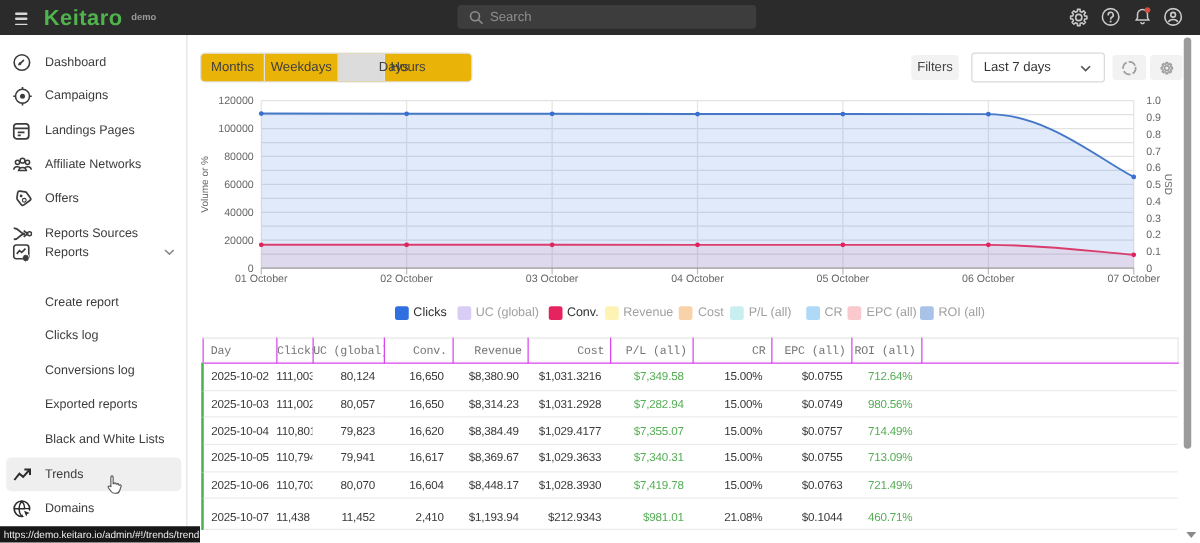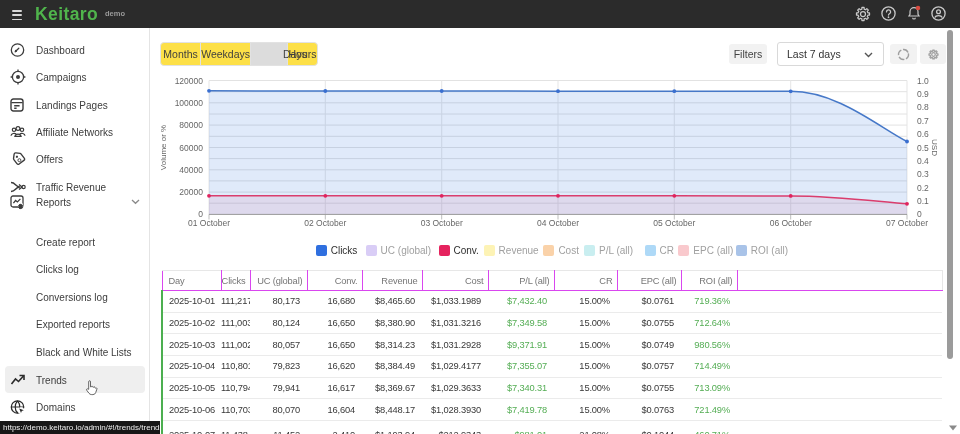--- a/index.html
+++ b/index.html
@@ -14,42 +14,42 @@
   #search .ph { position:absolute; left:26px; top:3.5px; font-size:10.5px; color:#8e8e8e; }
   
   #sidebar { position:absolute; left:0; top:28px; width:150px; height:406px; background:#fff; border-right:1px solid #e4e4e4;}
   .sitem { position:absolute; left:0; width:144px; height:27px; }
   .sitem .txt { position:absolute; left:36px; top:50%; transform:translateY(-50%); font-size:10px; color:#3c3c3c; white-space:nowrap;}
   .sitem svg { position:absolute; left:10px; top:50%; transform:translateY(-50%); }
   #hilite { position:absolute; left:5px; top:366px; width:140px; height:27px; background:#efefef; border-radius:4px; }
   #statusbar { position:absolute; left:0; top:421px; width:160px; height:13px; background:#171717; color:#eee;
      font-size:8px; line-height:13px; padding-left:3px; white-space:nowrap; overflow:hidden;}
   
-  #tabs { position:absolute; left:160px; top:42px; height:24px; width:158px; display:flex; background:#fde047;
+  #tabs { position:absolute; left:160px; top:42px; height:24px; width:218px; display:flex; background:#eab308;
      border:1px solid #e2e2e2; border-radius:4px; overflow:hidden; }
   #tabs .tab { font-size:10.5px; color:#3f3f3f; line-height:22px; text-align:center; border-right:1px solid #e2e2e2; }
   #tabs .tab:last-child { border-right:none; }
   #tabs .sel { background:#dcdcdc;padding-left:32px; }
   
   #btnFilters { position:absolute; left:729px; top:44px; width:38px; height:20px; background:#f2f2f2; border-radius:3px;
      font-size:10.5px; color:#444; text-align:center; line-height:20px;}
   #select { position:absolute; left:777px; top:42px; width:107px; height:24px; background:#fff; border:1px solid #d9d9d9;
      border-radius:3px; font-size:10.5px; color:#333; line-height:22px; padding-left:9px; }
   #btnRefresh { position:absolute; left:890px; top:44px; width:27px; height:20px; background:#f2f2f2; border-radius:3px; }
   #btnGear { position:absolute; left:920px; top:44px; width:26px; height:20px; background:#f2f2f2; border-radius:3px; }
   
   #legend .it { position:absolute; top:244px; display:flex; align-items:center; height:12px; }
   #legend .sq { width:11px; height:11px; border-radius:2px; margin-right:4px; flex:none; }
   #legend .lb { font-size:10px; color:#a0a0a0; white-space:nowrap; }
   #legend .on { color:#2f2f2f; }
   
   #tbl { position:absolute; left:161px; top:270px; width:780px; border-collapse:collapse; table-layout:fixed;
      font-size:9.3px; letter-spacing:-0.15px; }
   #tbl th { font-weight:normal; color:#757575; height:20px; border:1px solid #d946ef; border-top:1px solid #e7e7e7;
-     text-align:right; padding-right:4px; white-space:nowrap; overflow:hidden;}
+     text-align:right; padding-right:4px; white-space:nowrap; overflow:hidden;font-family:Liberation Mono, monospace;}
   #tbl th.l, #tbl td.l { text-align:left; padding-left:6px; padding-right:0; }
   #tbl td { color:#383838; height:21.7px; border-bottom:1px solid #ebebeb; text-align:right; padding-right:7px;
      white-space:nowrap; overflow:hidden; }
   #tbl td.l { border-left:2.5px solid #4caf50; }
   #tbl .g { color:#54ad54; }
   #tbl .r7 td { height:25px; padding-top:4.5px; }
   #tbl th.e, #tbl td.e { border-left:1px solid #e7e7e7; }
   #tbl th.e { border-right:1px solid #e7e7e7; }
   
   #sthumb { position:absolute; left:947px; top:30px; width:6px; height:329px; background:#9b9b9b; border-radius:3px; }
@@ -59,20 +59,27 @@
 </head>
 <body>
 <div id="topbar">
   <div id="hamb" style="position:absolute;left:12px;top:10px;">
       <span></span>
       <span></span>
       <span></span>
     </div>
   <div id="logo">Keitaro</div>
   <div id="demo">demo</div>
+  <div id="search">
+    <svg width="12" height="12" style="position:absolute;left:9px;top:4px" viewBox="0 0 12 12">
+      <circle cx="5" cy="5" r="3.6" fill="none" stroke="#8e8e8e" stroke-width="1.3"></circle>
+      <line x1="7.8" y1="7.8" x2="10.6" y2="10.6" stroke="#8e8e8e" stroke-width="1.3" stroke-linecap="round"></line>
+    </svg>
+    <div class="ph">Search</div>
+  </div>
   <svg width="16" height="16" viewBox="0 0 16 16" style="position:absolute;left:855px;top:5.5px">
     <path fill="none" stroke="#c9c9c9" stroke-width="1.25" stroke-linejoin="round" d="M6.92 1.49 L9.08 1.49 L9.13 3.13 L10.65 3.76 L11.84 2.63 L13.37 4.16 L12.24 5.35 L12.87 6.87 L14.51 6.92 L14.51 9.08 L12.87 9.13 L12.24 10.65 L13.37 11.84 L11.84 13.37 L10.65 12.24 L9.13 12.87 L9.08 14.51 L6.92 14.51 L6.87 12.87 L5.35 12.24 L4.16 13.37 L2.63 11.84 L3.76 10.65 L3.13 9.13 L1.49 9.08 L1.49 6.92 L3.13 6.87 L3.76 5.35 L2.63 4.16 L4.16 2.63 L5.35 3.76 L6.87 3.13 Z"></path>
     <circle cx="8" cy="8" r="2.5" fill="none" stroke="#c9c9c9" stroke-width="1.25"></circle>
   </svg>
   <svg width="15" height="15" viewBox="0 0 15 15" style="position:absolute;left:881px;top:6px">
     <circle cx="7.5" cy="7.5" r="6.6" fill="none" stroke="#c9c9c9" stroke-width="1.3"></circle>
     <path d="M5.5 5.9 a2.05 2.05 0 1 1 2.95 1.85 c-.65.33-.9.7-.9 1.35" fill="none" stroke="#c9c9c9" stroke-width="1.3" stroke-linecap="round"></path>
     <circle cx="7.5" cy="11.2" r="0.85" fill="#c9c9c9"></circle>
   </svg>
   <svg width="16" height="16" viewBox="0 0 24 24" style="position:absolute;left:906px;top:5px">
@@ -131,21 +138,21 @@
         <circle cx="9.4" cy="9.2" r="1.5" fill="none" stroke="#3c3c3c" stroke-width="0.9"></circle>
       </svg>
     <div class="txt">Offers</div>
   </div>
   <div class="sitem" style="top:173px">
     <svg width="16" height="13" viewBox="0 0 16 13">
         <path d="M1 2 C6 2 5 6.5 10 6.5 M1 11 C6 11 5 6.5 10 6.5" fill="none" stroke="#3c3c3c" stroke-width="1.4"></path>
         <path d="M9 4 L12 6.5 L9 9" fill="none" stroke="#3c3c3c" stroke-width="1.4" stroke-linejoin="round"></path>
         <circle cx="13.6" cy="6.5" r="1.6" fill="none" stroke="#3c3c3c" stroke-width="1.2"></circle>
       </svg>
-    <div class="txt">Traffic Revenue</div>
+    <div class="txt">Reports Sources</div>
   </div>
   <div class="sitem" style="top:188px">
     <svg width="15" height="15" viewBox="0 0 15 15">
         <rect x="1" y="1.5" width="12" height="11" rx="2" fill="none" stroke="#3c3c3c" stroke-width="1.3"></rect>
         <path d="M3.4 8.6 L5.6 6 L7.4 7.4 L10.4 4.4" fill="none" stroke="#3c3c3c" stroke-width="1.3"></path>
         <circle cx="10.6" cy="10.8" r="2.6" fill="#fff"></circle>
         <path d="M10.6 8.9 l.5 .9 1 -.2 .2 1 .9 .5 -.5 .9 .5 .9 -.9 .5 -.2 1 -1 -.2 -.5 .9 -.5 -.9 -1 .2 -.2 -1 -.9 -.5 .5 -.9 -.5 -.9 .9 -.5 .2 -1 1 .2z" fill="#3c3c3c"></path>
       </svg>
     <div class="txt">Reports</div>
     <svg width="9" height="6" viewBox="0 0 9 6" style="left:131px;">
@@ -368,53 +375,40 @@
         <th>Conv.</th>
         <th>Revenue</th>
         <th>Cost</th>
         <th>P/L (all)</th>
         <th>CR</th>
         <th>EPC (all)</th>
         <th>ROI (all)</th>
         <th class="e"></th>
       </tr>
 <tr>
-        <td class="l">2025-10-01</td>
-        <td class="cl">111,217</td>
-        <td>80,173</td>
-        <td>16,680</td>
-        <td>$8,465.60</td>
-        <td>$1,033.1989</td>
-        <td class="g">$7,432.40</td>
-        <td>15.00%</td>
-        <td>$0.0761</td>
-        <td class="g">719.36%</td>
-        <td></td>
-      </tr>
-<tr>
         <td class="l">2025-10-02</td>
         <td class="cl">111,003</td>
         <td>80,124</td>
         <td>16,650</td>
         <td>$8,380.90</td>
         <td>$1,031.3216</td>
         <td class="g">$7,349.58</td>
         <td>15.00%</td>
         <td>$0.0755</td>
         <td class="g">712.64%</td>
         <td></td>
       </tr>
 <tr>
         <td class="l">2025-10-03</td>
         <td class="cl">111,002</td>
         <td>80,057</td>
         <td>16,650</td>
         <td>$8,314.23</td>
         <td>$1,031.2928</td>
-        <td class="g">$9,371.91</td>
+        <td class="g">$7,282.94</td>
         <td>15.00%</td>
         <td>$0.0749</td>
         <td class="g">980.56%</td>
         <td></td>
       </tr>
 <tr>
         <td class="l">2025-10-04</td>
         <td class="cl">110,801</td>
         <td>79,823</td>
         <td>16,620</td>

